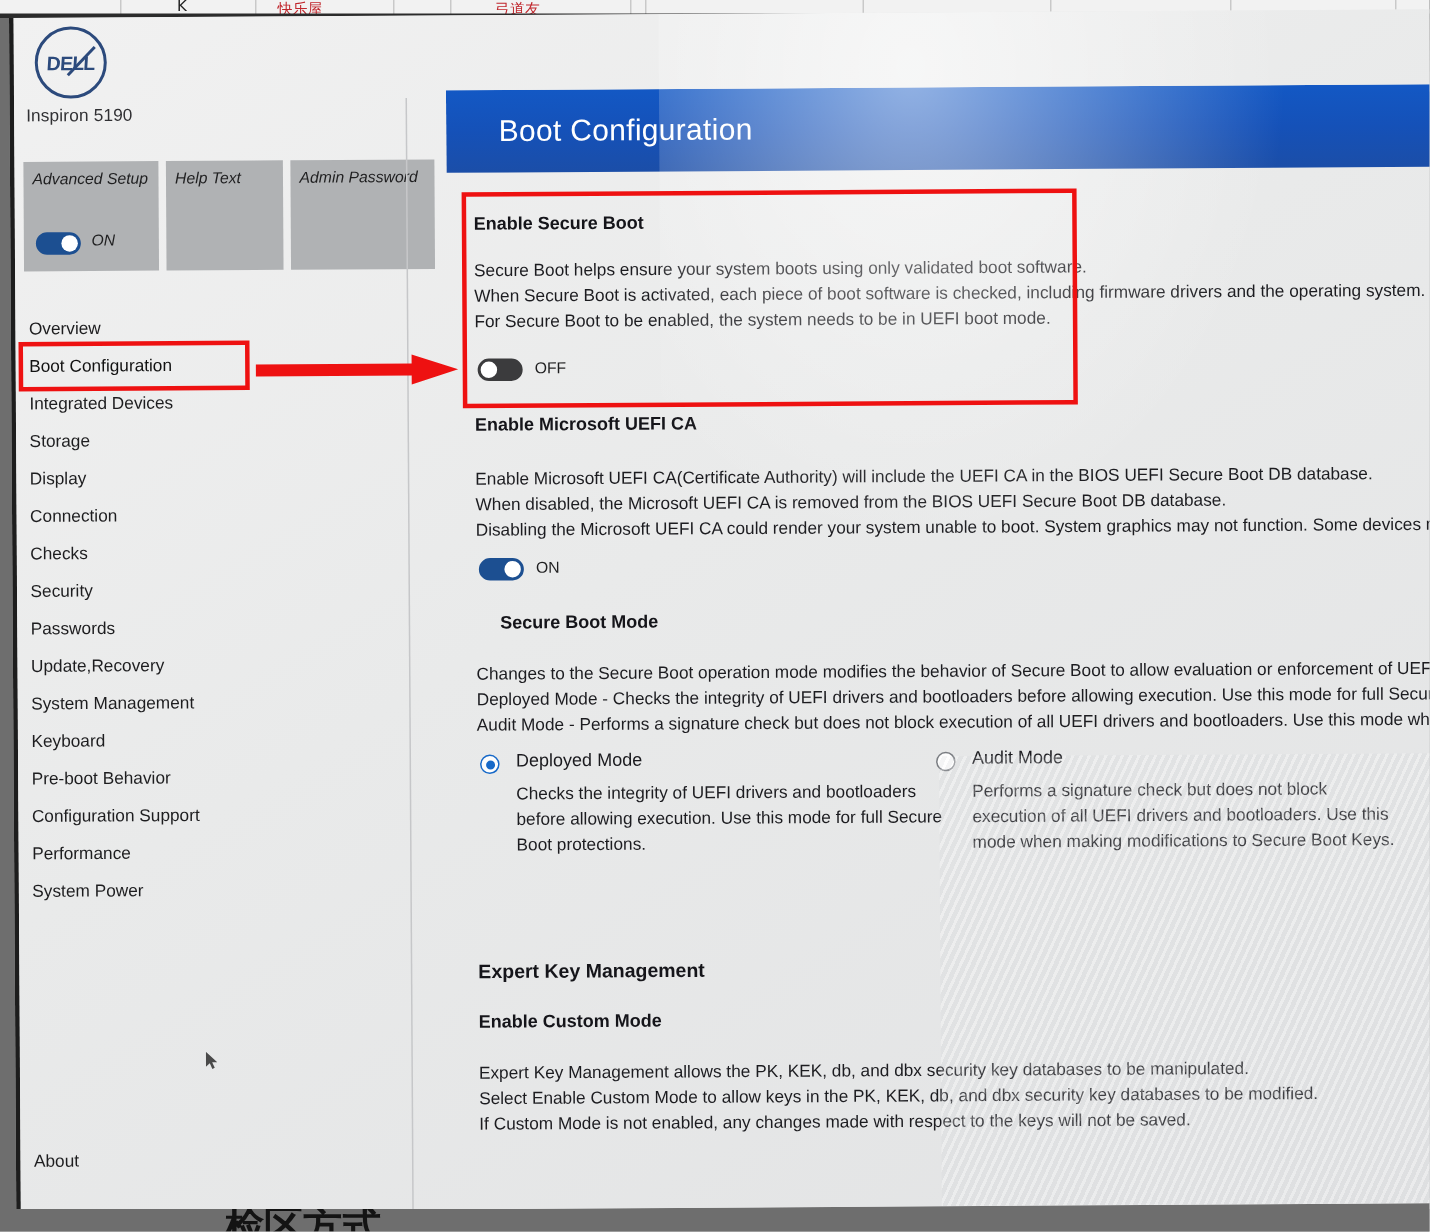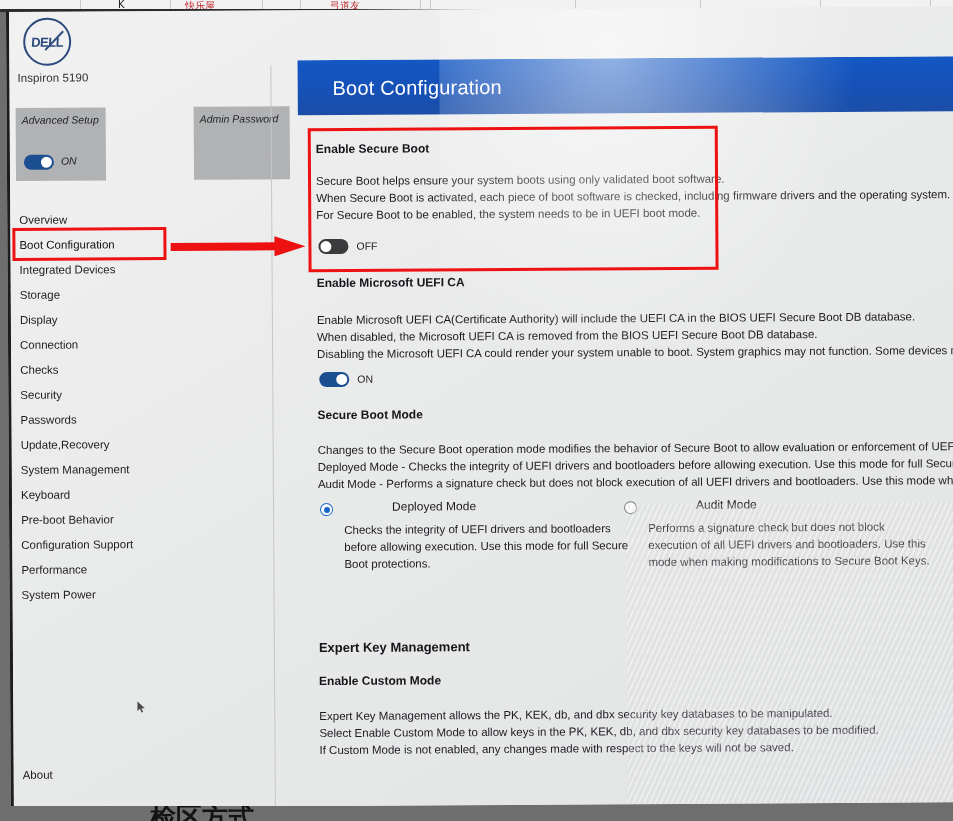--- a/index.html
+++ b/index.html
@@ -164,21 +164,21 @@
   .radio{
     position:absolute;width:13px;height:13px;border-radius:50%;
     border:1px solid #7a7d82;background:#fdfdfd;box-sizing:border-box;
   }
   .radio.checked{border-color:#1769c8;}
   .radio.checked::after{
     content:"";position:absolute;left:2.5px;top:2.5px;
     width:6px;height:6px;border-radius:50%;background:#1769c8;
   }
   .opt-label{
-    position:absolute;font-size:12px;color:#1a1a1e;white-space:nowrap;margin-left:48px;
+    position:absolute;font-size:12px;color:#1a1a1e;white-space:nowrap;
   }
   .opt-desc{
     position:absolute;font-size:11.5px;color:#1c1c20;
     line-height:17px;white-space:nowrap;
   }
 
   
   #anno-navbox{
     position:absolute;left:2px;top:216px;width:154px;height:33px;
     border:3px solid #ee1111;box-sizing:border-box;z-index:40;
@@ -224,20 +224,27 @@
     <div id="model">Inspiron 5190</div>
 
     <div class="qcard" id="qcard-adv">
       <div class="qlabel">Advanced Setup</div>
       <div class="sw on" id="qsw-adv">
         <div class="knob"></div>
       </div>
       <div class="swtext" id="qsw-adv-t">ON</div>
     </div>
 
+    <div class="qcard" id="qcard-help">
+      <div class="qlabel">Help Text</div>
+      <div class="sw on" id="qsw-help">
+        <div class="knob"></div>
+      </div>
+      <div class="swtext" id="qsw-help-t">ON</div>
+    </div>
 
     <div class="qcard" id="qcard-admin">
       <div class="qlabel">Admin Password</div>
     </div>
 
     <div id="nav">
       <div class="navitem"><span>Overview</span></div>
       <div class="navitem sel"><span>Boot Configuration</span></div>
       <div class="navitem"><span>Integrated Devices</span></div>
       <div class="navitem"><span>Storage</span></div>
@@ -278,21 +285,21 @@
 
       <div class="sect-title" style="left:18px;top:216px">Enable Microsoft UEFI CA</div>
       <div class="sect-p" style="left:18px;top:252px">Enable Microsoft UEFI CA(Certificate Authority) will include the UEFI CA in the BIOS UEFI Secure Boot DB database.</div>
       <div class="sect-p" style="left:18px;top:269px">When disabled, the Microsoft UEFI CA is removed from the BIOS UEFI Secure Boot DB database.</div>
       <div class="sect-p" style="left:18px;top:286px">Disabling the Microsoft UEFI CA could render your system unable to boot. System graphics may not function. Some devices may not funct</div>
       <div class="sw on" style="left:20px;top:312px">
         <div class="knob"></div>
       </div>
       <div class="swtext" style="left:58px;top:313px">ON</div>
 
-      <div class="sect-title" style="left:18px;top:348px">Secure Boot Mode</div>
+      <div class="sect-title" style="left:34px;top:348px">Secure Boot Mode</div>
       <div class="sect-p" style="left:18px;top:382px">Changes to the Secure Boot operation mode modifies the behavior of Secure Boot to allow evaluation or enforcement of UEFI driver signat</div>
       <div class="sect-p" style="left:18px;top:399px">Deployed Mode - Checks the integrity of UEFI drivers and bootloaders before allowing execution. Use this mode for full Secure Boot protect</div>
       <div class="sect-p" style="left:18px;top:416px">Audit Mode - Performs a signature check but does not block execution of all UEFI drivers and bootloaders.  Use this mode when making mo</div>
 
       <div class="radio checked" style="left:20px;top:443px"></div>
       <div class="opt-label" style="left:44px;top:440px">Deployed Mode</div>
       <div class="opt-desc" style="left:44px;top:462px">Checks the integrity of UEFI drivers and bootloaders</div>
       <div class="opt-desc" style="left:44px;top:479px">before allowing execution. Use this mode for full Secure</div>
       <div class="opt-desc" style="left:44px;top:496px">Boot protections.</div>
 

